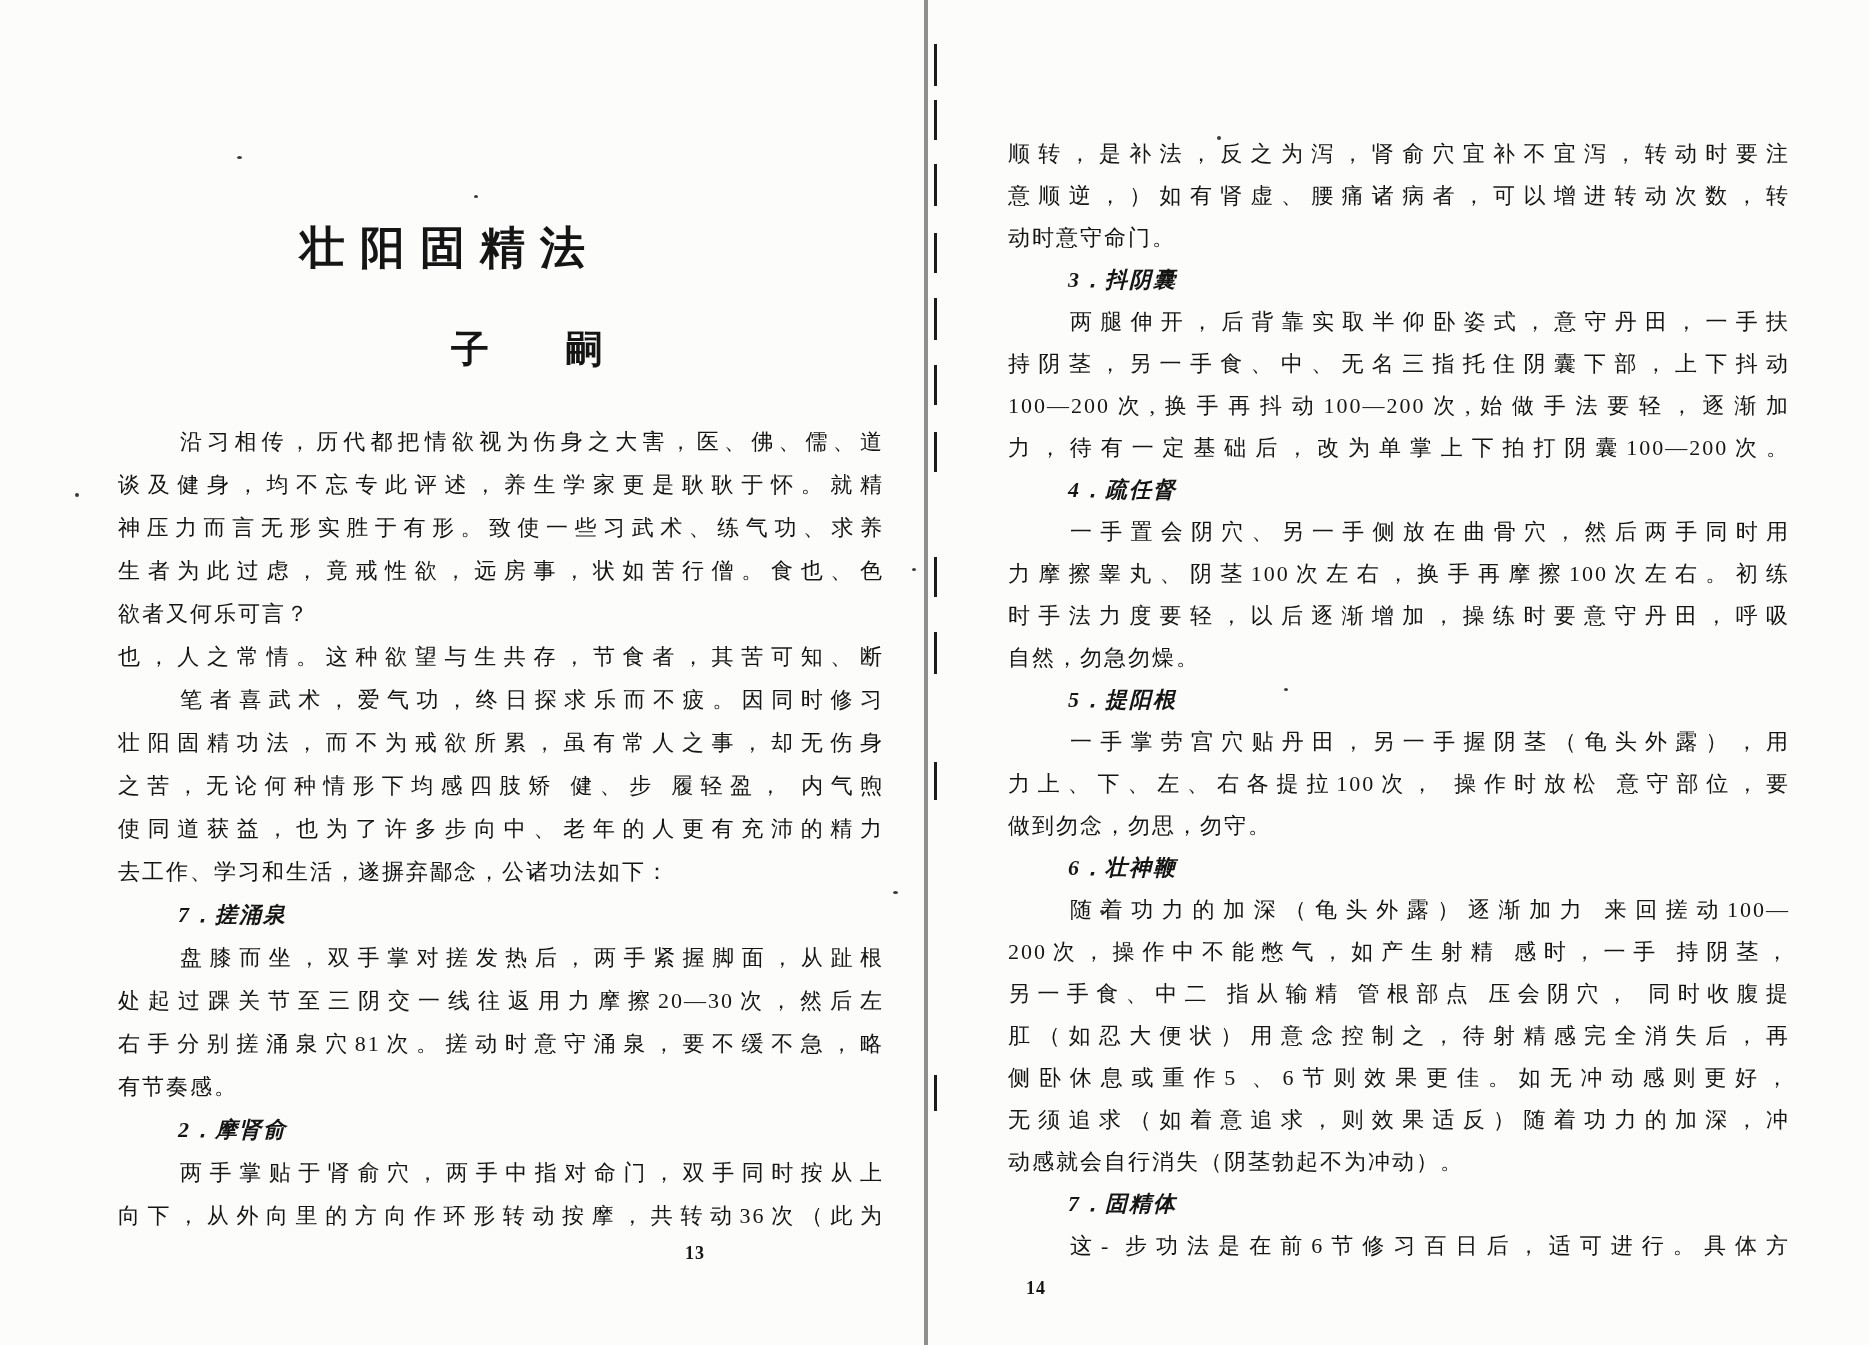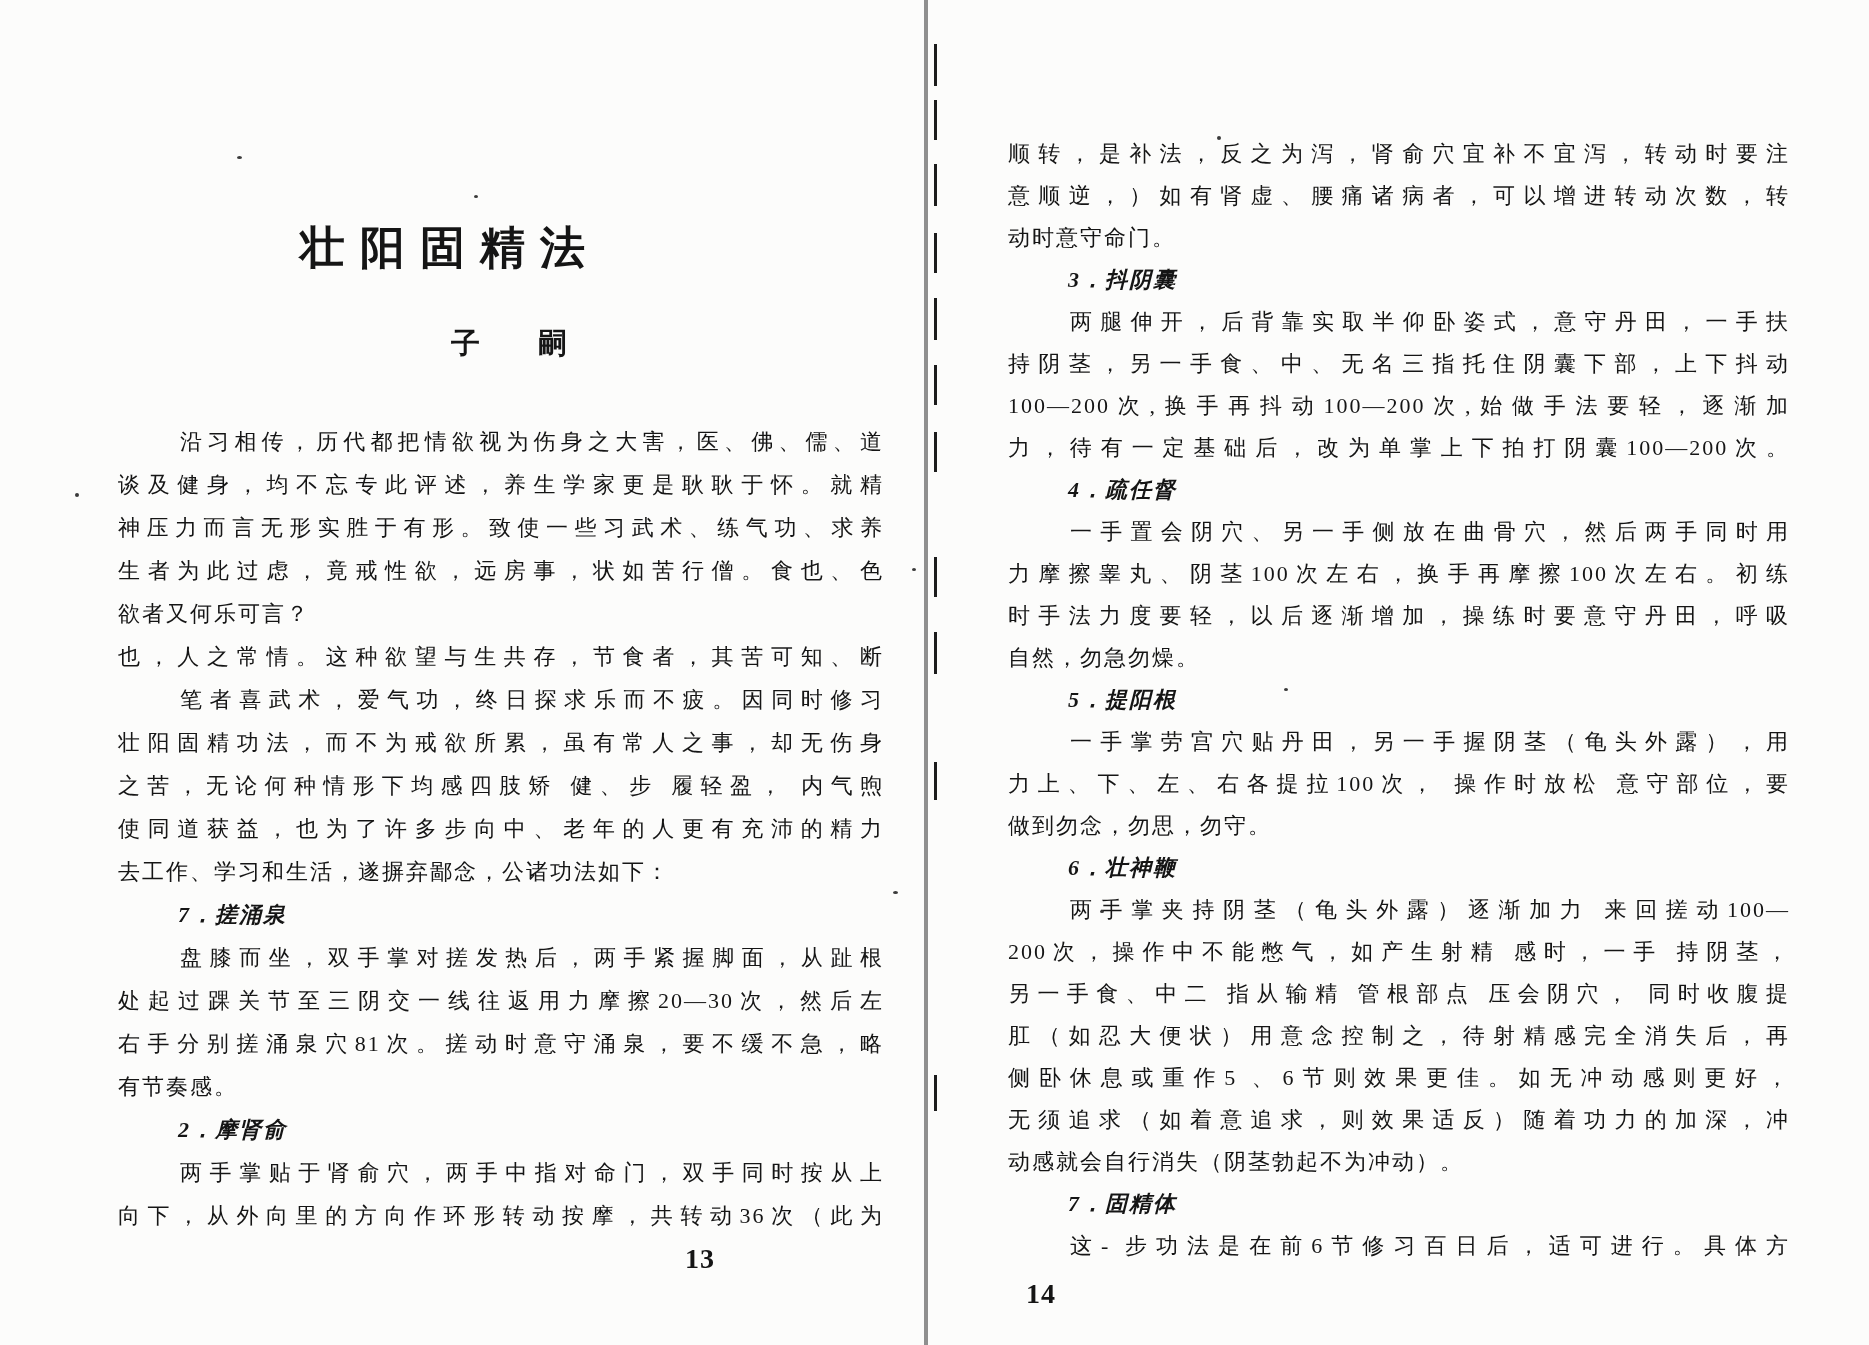--- a/index.html
+++ b/index.html
@@ -12,32 +12,32 @@
   
   .spine{position:absolute;left:924px;top:0;width:4px;height:1345px;background:#8f8f8f;}
   .spine-dash{position:absolute;left:934px;width:3px;background:#1c1c1c;}
   
   .title{
     position:absolute;left:300px;top:218px;
     font-size:45px;font-weight:bold;letter-spacing:15px;white-space:nowrap;
   }
   .author{
     position:absolute;left:451px;top:324px;
-    font-size:29px;font-weight:bold;white-space:nowrap;
+    font-size:38px;font-weight:bold;white-space:nowrap;
   }
   .textcol{position:absolute;font-size:22px;letter-spacing:2px;}
   .col-l{left:118px;top:420px;width:766px;}
   .col-r{left:1008px;top:133px;width:782px;}
   .col-l .ln{height:43px;line-height:43px;}
   .col-r .ln{height:42px;line-height:42px;}
   .ln{overflow:visible;white-space:nowrap;}
   .just{text-align:justify;text-align-last:justify;white-space:normal;}
   .ind{text-indent:62px;}
   .head{font-weight:bold;text-indent:60px;font-style:italic;}
-  .pgnum{position:absolute;font-size:28px;font-weight:bold;letter-spacing:1px;}
+  .pgnum{position:absolute;font-size:18px;font-weight:bold;letter-spacing:1px;}
   .pg13{left:685px;top:1243px;}
   .pg14{left:1026px;top:1278px;}
   
   .speck{position:absolute;background:#3a3a3a;border-radius:50%;}
 </style>
 </head>
 <body>
 
 <div class="spine"></div>
 <div class="spine-dash" style="top:44px;height:42px"></div>
@@ -92,21 +92,21 @@
       <div class="ln head">4．疏任督</div>
       <div class="ln ind just">一手置会阴穴、另一手侧放在曲骨穴，然后两手同时用</div>
       <div class="ln just">力摩擦睾丸、阴茎100次左右，换手再摩擦100次左右。初练</div>
       <div class="ln just">时手法力度要轻，以后逐渐增加，操练时要意守丹田，呼吸</div>
       <div class="ln">自然，勿急勿燥。</div>
       <div class="ln head">5．提阳根</div>
       <div class="ln ind just">一手掌劳宫穴贴丹田，另一手握阴茎（龟头外露），用</div>
       <div class="ln just">力上、下、左、右各提拉100次， 操作时放松 意守部位，要</div>
       <div class="ln">做到勿念，勿思，勿守。</div>
       <div class="ln head">6．壮神鞭</div>
-      <div class="ln ind just">两手掌夹持阴茎（龟头外露）逐渐加力 来回搓动100—</div>
+      <div class="ln ind just">随着功力的加深（龟头外露）逐渐加力 来回搓动100—</div>
       <div class="ln just">200次，操作中不能憋气，如产生射精 感时，一手 持阴茎，</div>
       <div class="ln just">另一手食、中二 指从输精 管根部点 压会阴穴， 同时收腹提</div>
       <div class="ln just">肛（如忍大便状）用意念控制之，待射精感完全消失后，再</div>
       <div class="ln just">侧卧休息或重作5 、6节则效果更佳。如无冲动感则更好，</div>
       <div class="ln just">无须追求（如着意追求，则效果适反）随着功力的加深，冲</div>
       <div class="ln">动感就会自行消失（阴茎勃起不为冲动）。</div>
       <div class="ln head">7．固精体</div>
       <div class="ln ind just">这- 步功法是在前6节修习百日后，适可进行。具体方</div>
     </div>
   <div class="pgnum pg14">14</div>

